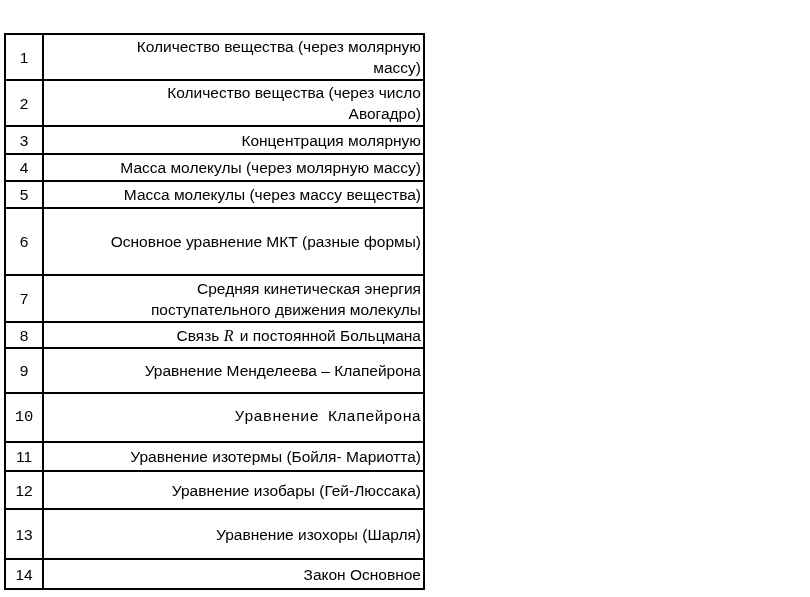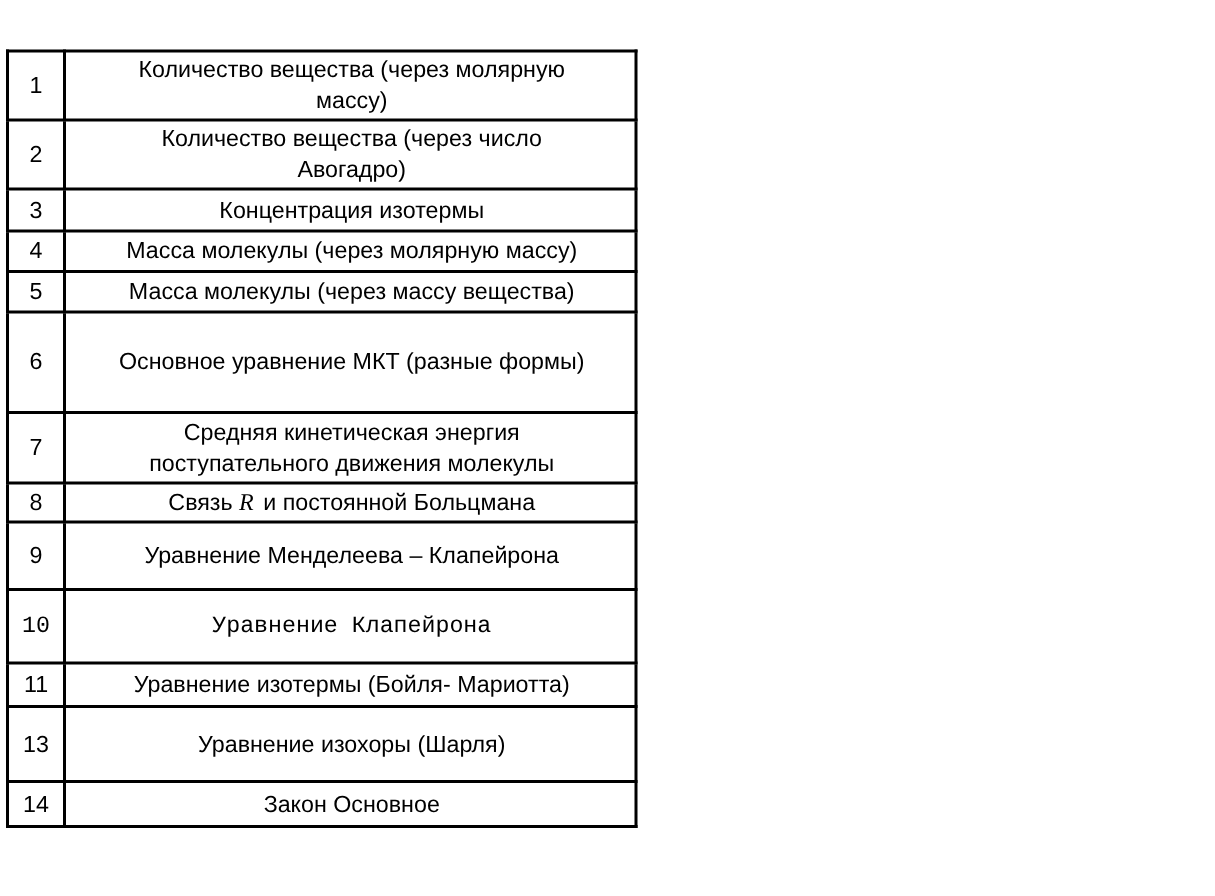--- a/index.html
+++ b/index.html
@@ -34,21 +34,21 @@
     overflow: hidden;
   }
   td.num-cell {
     width: 36px;
     text-align: center;
     padding: 0;
   }
   td.text-cell {
     padding: 1px 2px 1px 4px;
     white-space: pre-line;
-    text-align: center;
+    text-align: right;
   }
   .math-var {
     font-family: "Liberation Serif", serif;
     font-style: italic;
     font-size: 16px;
     padding-right: 2px;
   }
 </style>
 </head>
 <body>
@@ -61,21 +61,21 @@
           <td class="text-cell">Количество вещества (через молярную
 массу)</td>
         </tr>
         <tr style="height: 44px;">
           <td class="num-cell">2</td>
           <td class="text-cell">Количество вещества (через число
 Авогадро)</td>
         </tr>
         <tr style="height: 28px;">
           <td class="num-cell">3</td>
-          <td class="text-cell">Концентрация изотермы</td>
+          <td class="text-cell">Концентрация молярную</td>
         </tr>
         <tr style="height: 27px;">
           <td class="num-cell">4</td>
           <td class="text-cell">Масса молекулы (через молярную массу)</td>
         </tr>
         <tr style="height: 27px;">
           <td class="num-cell">5</td>
           <td class="text-cell">Масса молекулы (через массу вещества)</td>
         </tr>
         <tr style="height: 67px;">
@@ -96,20 +96,24 @@
           <td class="text-cell">Уравнение Менделеева – Клапейрона</td>
         </tr>
         <tr style="height: 49px; font-family: Liberation Mono, monospace;">
           <td class="num-cell">10</td>
           <td class="text-cell">Уравнение Клапейрона</td>
         </tr>
         <tr style="height: 29px; margin-left: 20px;">
           <td class="num-cell">11</td>
           <td class="text-cell">Уравнение изотермы (Бойля- Мариотта)</td>
         </tr>
+        <tr style="height: 38px;">
+          <td class="num-cell">12</td>
+          <td class="text-cell">Уравнение изобары (Гей-Люссака)</td>
+        </tr>
         <tr style="height: 50px;">
           <td class="num-cell">13</td>
           <td class="text-cell">Уравнение изохоры (Шарля)</td>
         </tr>
         <tr style="height: 30px;">
           <td class="num-cell">14</td>
           <td class="text-cell">Закон Основное</td>
         </tr>
       </tbody>
   </table>

